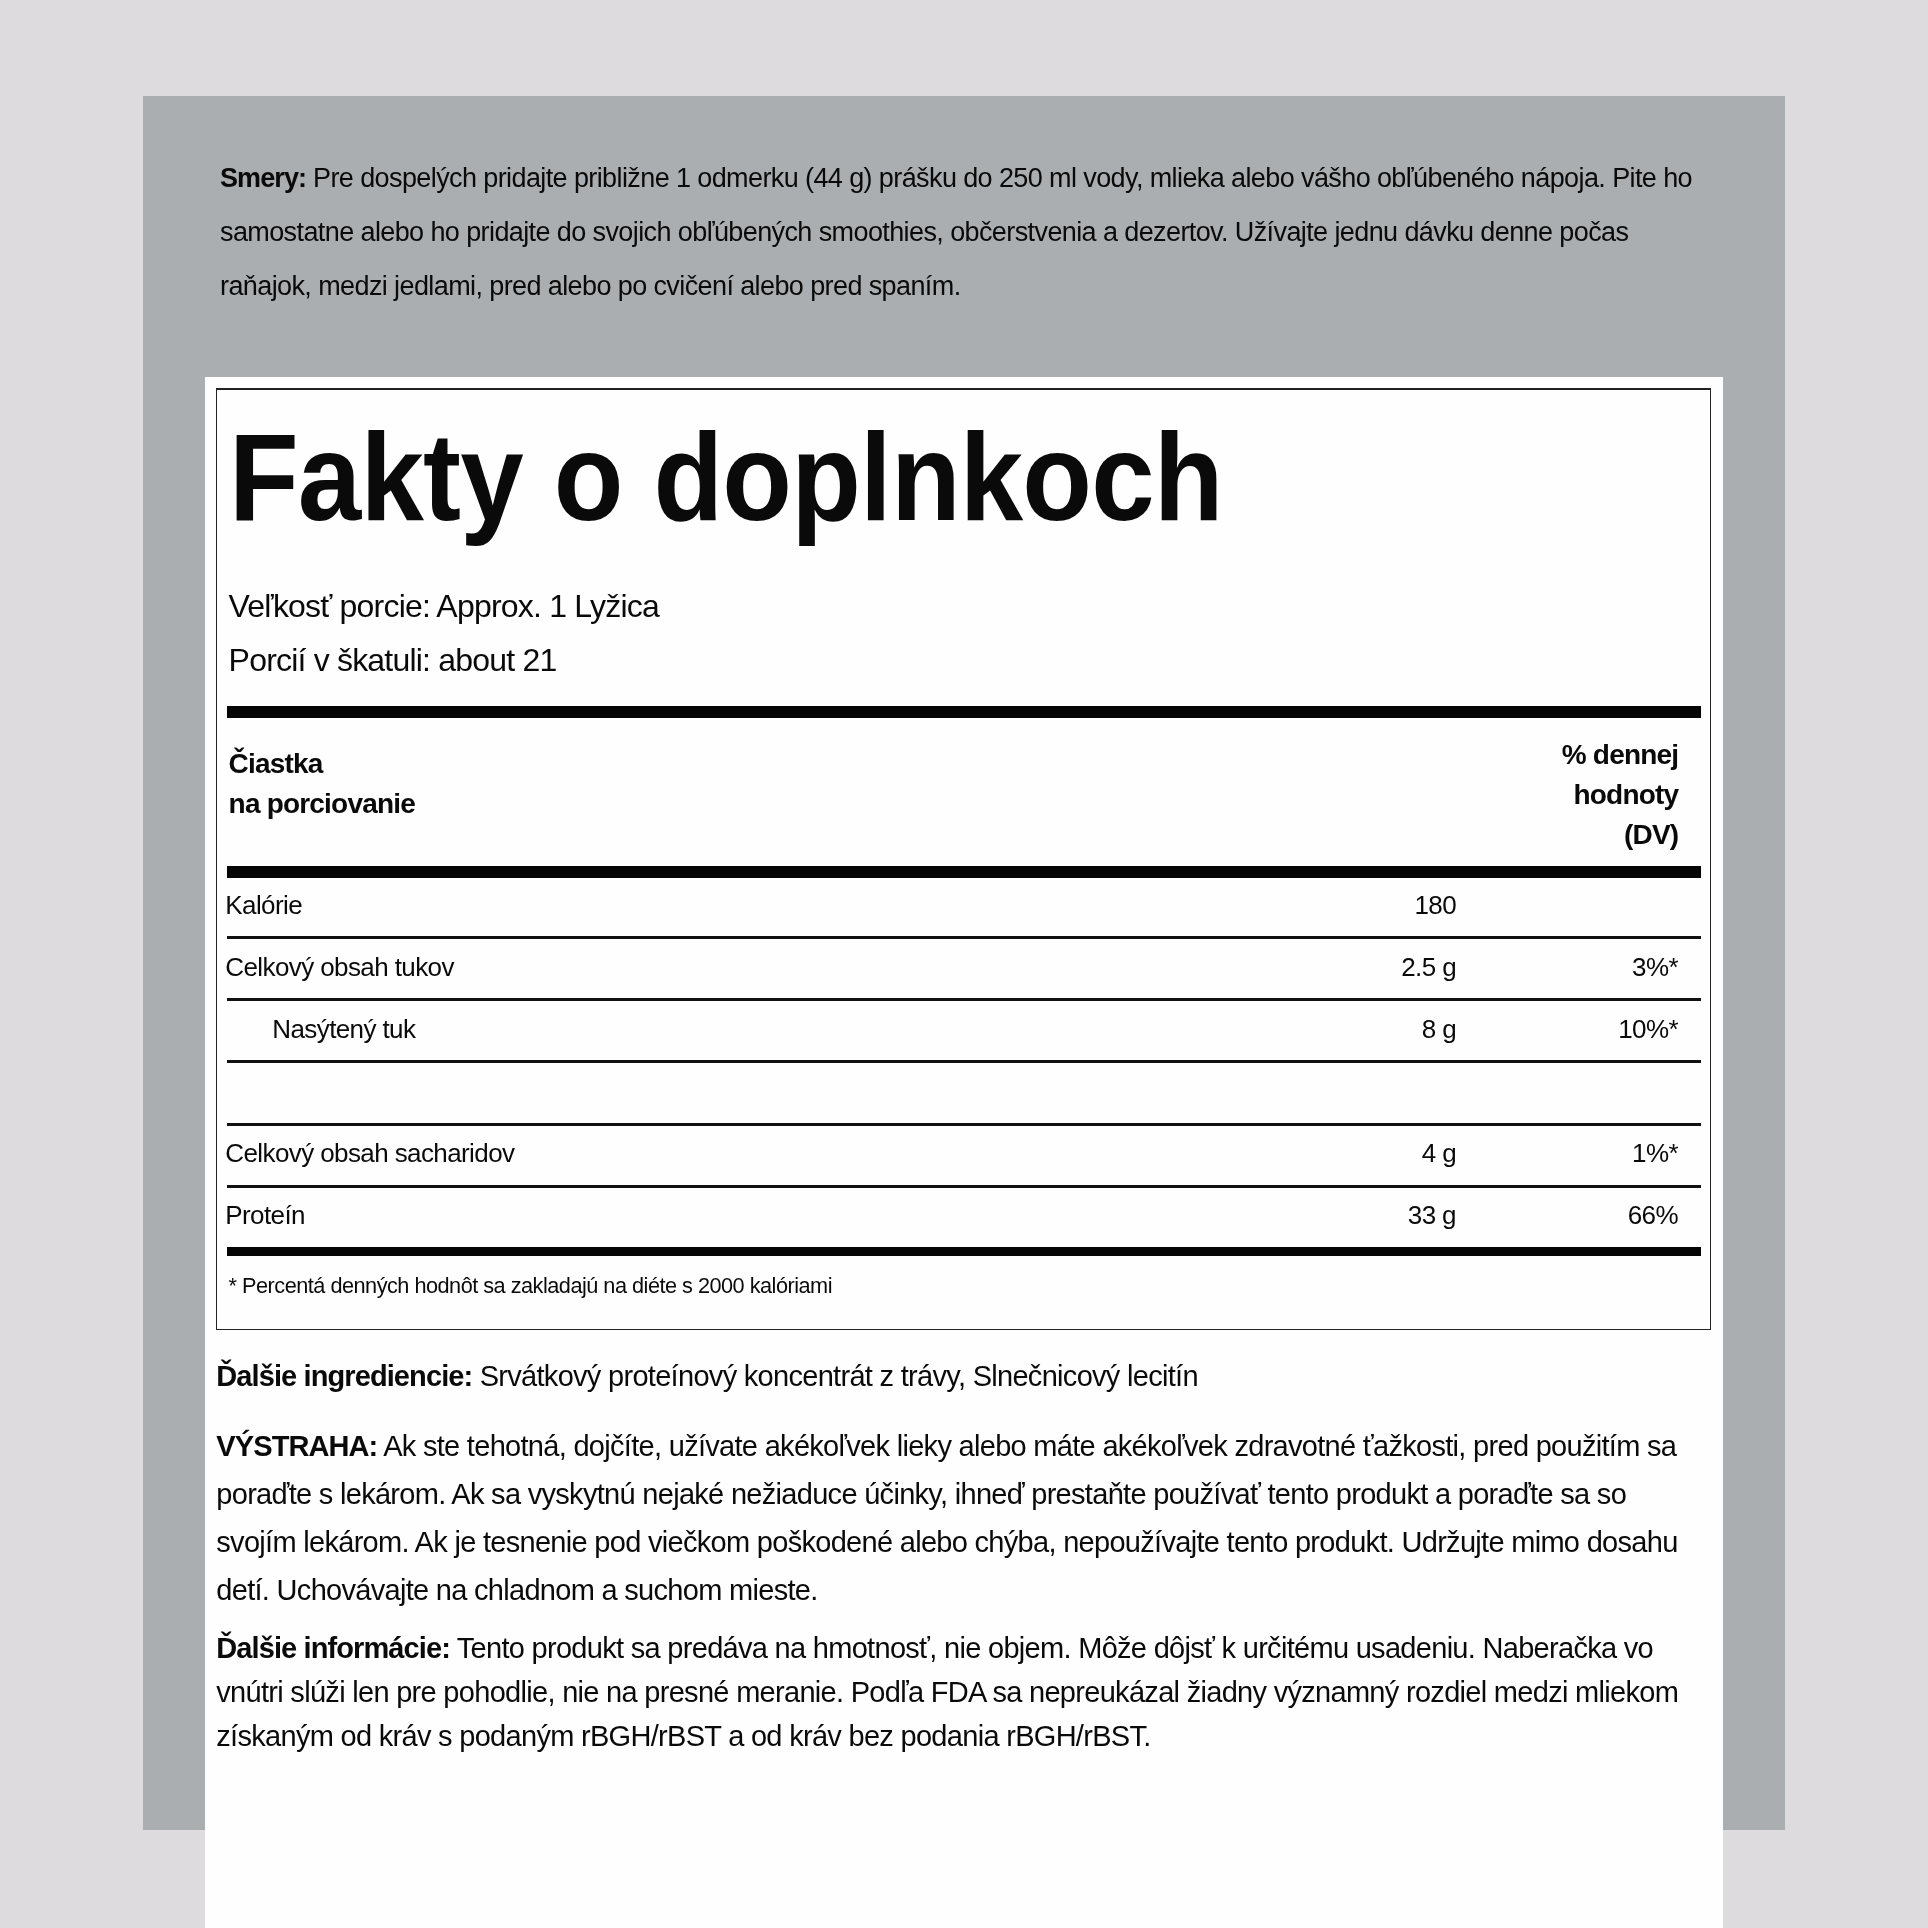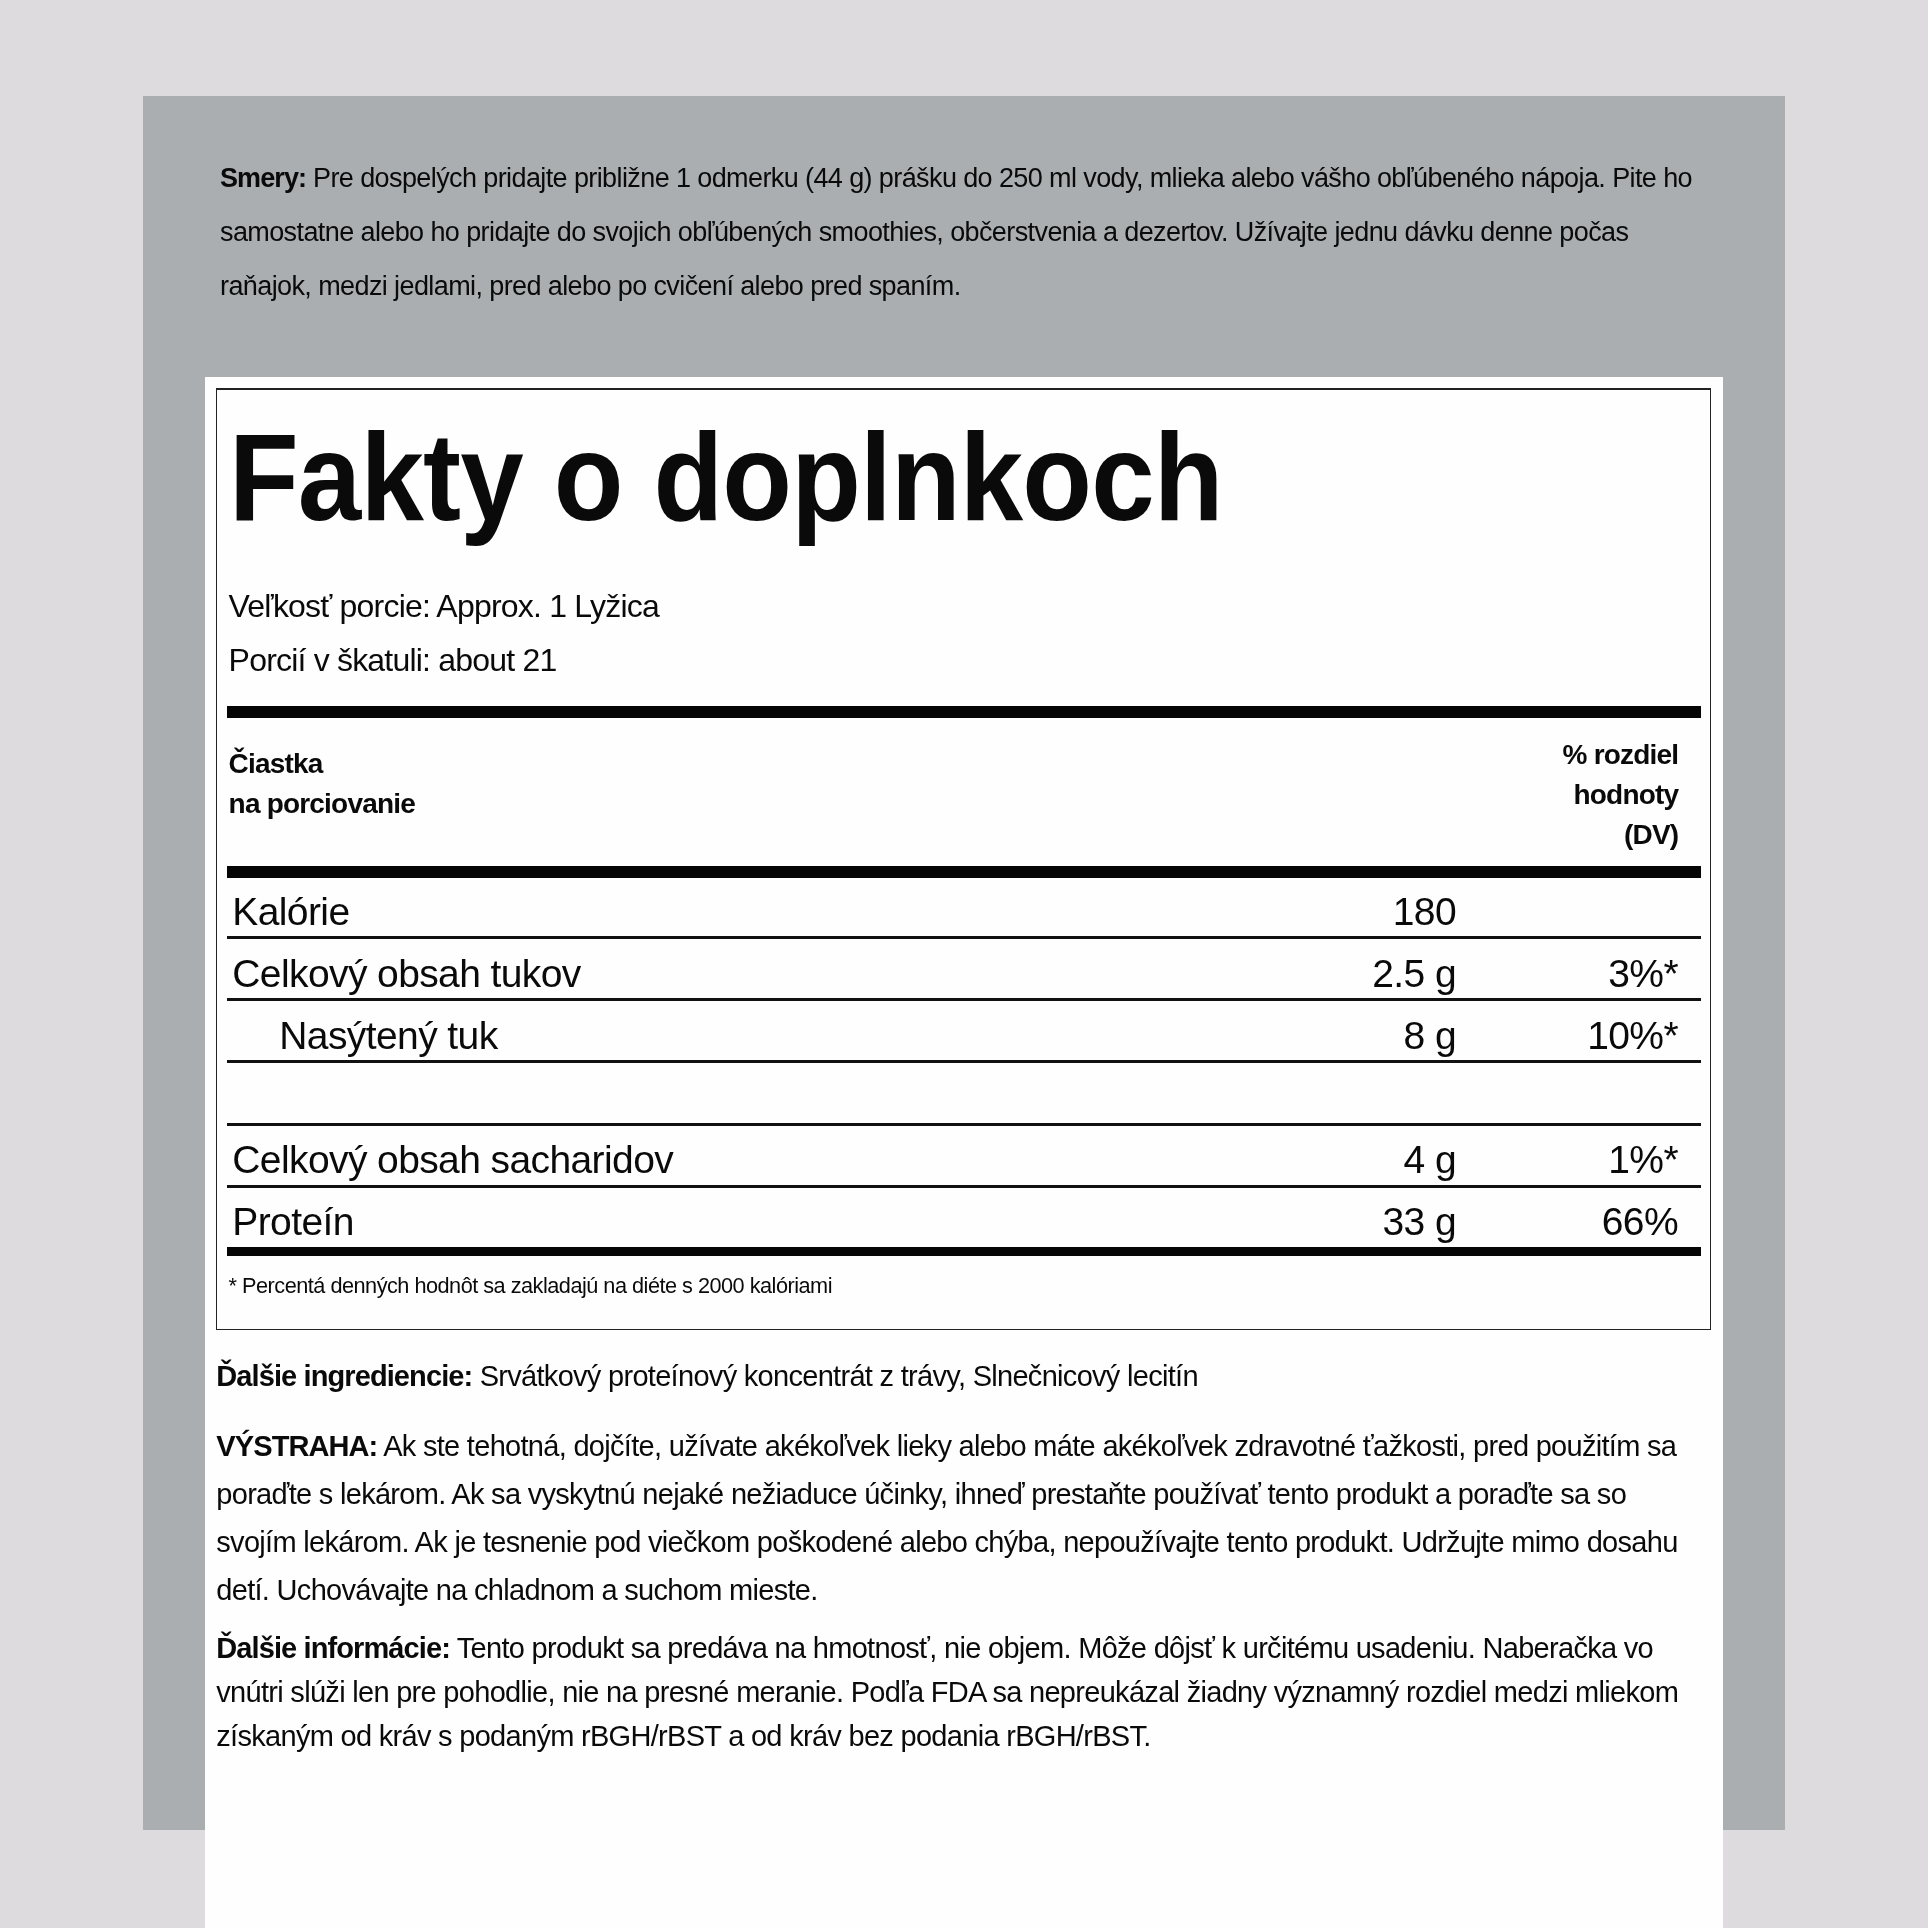--- a/index.html
+++ b/index.html
@@ -77,23 +77,23 @@
     .hdr-right {
       position: absolute;
       right: 32px; top: 345px;
       font-size: 28px; font-weight: bold;
       line-height: 40px;
       text-align: right;
       letter-spacing: -0.8px;
     }
     .row {
       position: absolute;
-      left: 15px; right: 11.3px;
+      left: 8px; right: 11.3px;
       height: 62px;
-      font-size: 39px;
+      font-size: 26px;
       letter-spacing: -0.6px;
     }
     .row .name { position: absolute; left: 0; top: 11.3px; white-space: nowrap; }
     .row .name.indent { left: 47px; text-align: right; }
     .row .amt { position: absolute; right: 243px; top: 11.3px; text-align: left; white-space: nowrap; }
     .row .dv { position: absolute; right: 21px; top: 11.3px; text-align: right; white-space: nowrap; }
     .footnote {
       position: absolute;
       left: 11.3px; top: 889px;
       font-size: 21.7px;
@@ -128,21 +128,21 @@
     <div class="serving s1">Veľkosť porcie: Approx. 1 Lyžica</div>
     <div class="serving s2">Porcií v škatuli: about 21</div>
 
     <div class="bar thick" style="top:316px;"></div>
 
     <div class="hdr-left">
       <div>Čiastka</div>
       <div>na porciovanie</div>
     </div>
     <div class="hdr-right">
-      <div>% rozdiel</div>
+      <div>% dennej</div>
       <div>hodnoty</div>
       <div>(DV)</div>
     </div>
 
     <div class="bar thick" style="top:476px;"></div>
 
     <div class="row" style="top:488px;">
       <span class="name">Kalórie</span>
       <span class="amt">180</span>
       <span class="dv"></span>

